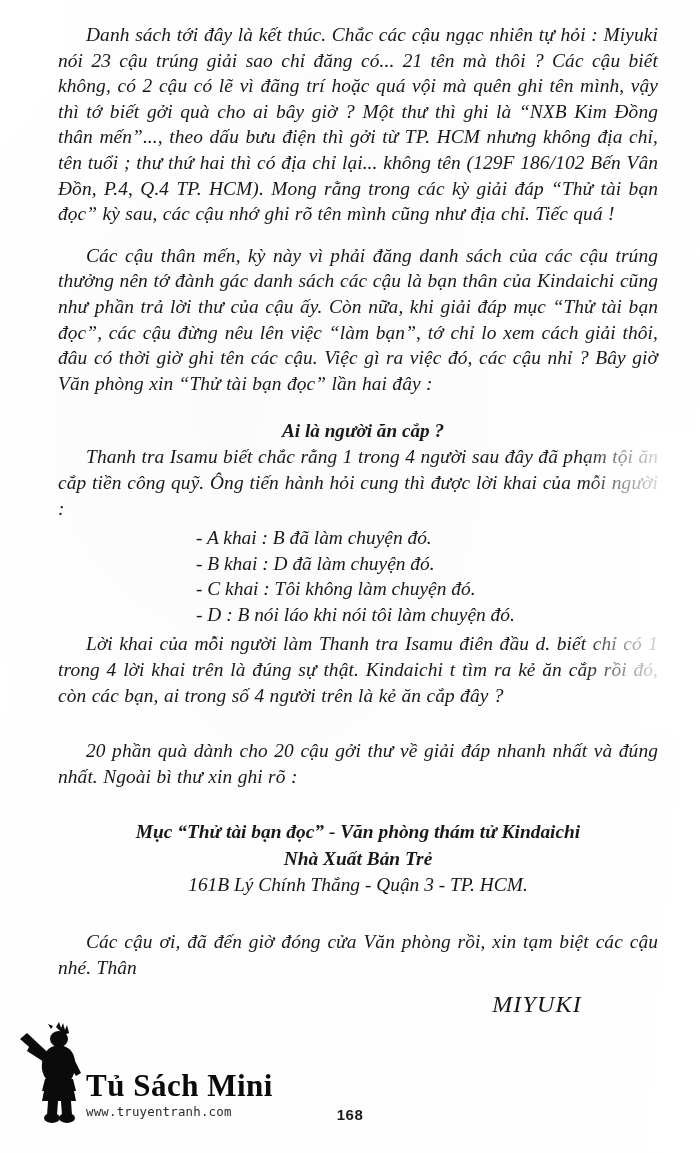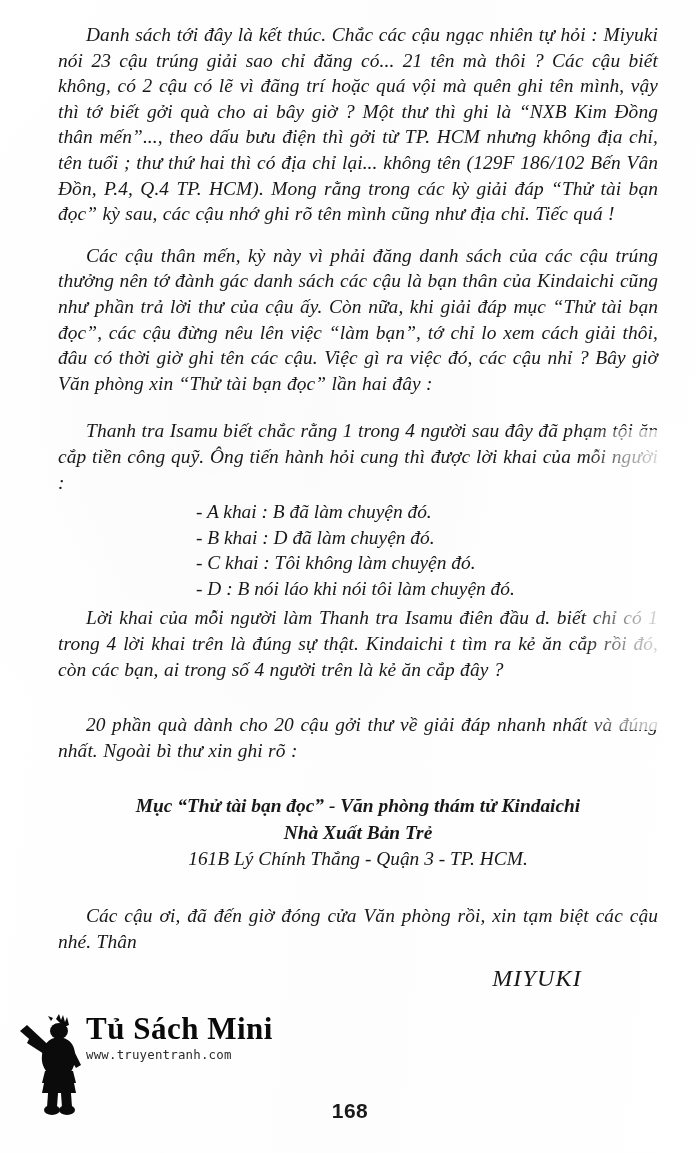--- a/index.html
+++ b/index.html
@@ -105,21 +105,21 @@
     background: linear-gradient(to right, rgba(255,255,255,0) 0%, rgba(255,255,255,0.55) 38%, rgba(255,255,255,0.97) 78%, #fff 100%);
     pointer-events: none;
   }
 
   
   .watermark {
     position: absolute;
     left: 18px;
     bottom: 28px;
     display: flex;
-    align-items: flex-start;
+    align-items: flex-end;
     height: 112px;
   }
   .samurai { display: block; }
   .wm-text {
     display: flex;
     flex-direction: column;
     margin-left: -6px;
     padding-bottom: 6px;
   }
   .wm-title {
@@ -140,39 +140,40 @@
   }
 
   
   .page-number {
     position: absolute;
     left: 0;
     right: 0;
     bottom: 30px;
     text-align: center;
     font-family: "Liberation Sans", "DejaVu Sans", sans-serif;
-    font-size: 21px;
+    font-size: 15px;
     font-weight: 600;
     color: #1a1a1a;
     letter-spacing: 0.5px;
   }
 </style>
 </head>
 <body>
 
 <div class="page"></div>
 
 <div class="content">
 
   <p class="para indent">Danh sách tới đây là kết thúc. Chắc các cậu ngạc nhiên tự hỏi : Miyuki nói 23 cậu trúng giải sao chỉ đăng có... 21 tên mà thôi ? Các cậu biết không, có 2 cậu có lẽ vì đãng trí hoặc quá vội mà quên ghi tên mình, vậy thì tớ biết gởi quà cho ai bây giờ ? Một thư thì ghi là “NXB Kim Đồng thân mến”..., theo dấu bưu điện thì gởi từ TP. HCM nhưng không địa chỉ, tên tuổi ; thư thứ hai thì có địa chỉ lại... không tên (129F 186/102 Bến Vân Đồn, P.4, Q.4 TP. HCM). Mong rằng trong các kỳ giải đáp “Thử tài bạn đọc” kỳ sau, các cậu nhớ ghi rõ tên mình cũng như địa chỉ. Tiếc quá !</p>
 
   <p class="para indent">Các cậu thân mến, kỳ này vì phải đăng danh sách của các cậu trúng thưởng nên tớ đành gác danh sách các cậu là bạn thân của Kindaichi cũng như phần trả lời thư của cậu ấy. Còn nữa, khi giải đáp mục “Thử tài bạn đọc”, các cậu đừng nêu lên việc “làm bạn”, tớ chỉ lo xem cách giải thôi, đâu có thời giờ ghi tên các cậu. Việc gì ra việc đó, các cậu nhỉ ? Bây giờ Văn phòng xin “Thử tài bạn đọc” lần hai đây :</p>
 
   <div class="gap-md"></div>
 
+  <p class="riddle-title">Ai là người ăn cắp ?</p>
 
   <p class="para indent">Thanh tra Isamu biết chắc rằng 1 trong 4 người sau đây đã phạm tội ăn cắp tiền công quỹ. Ông tiến hành hỏi cung thì được lời khai của mỗi người :</p>
 
   <ul class="statements">
     <li class="statement">- A khai : B đã làm chuyện đó.</li>
     <li class="statement">- B khai : D đã làm chuyện đó.</li>
     <li class="statement">- C khai : Tôi không làm chuyện đó.</li>
     <li class="statement">- D : B nói láo khi nói tôi làm chuyện đó.</li>
   </ul>
 

